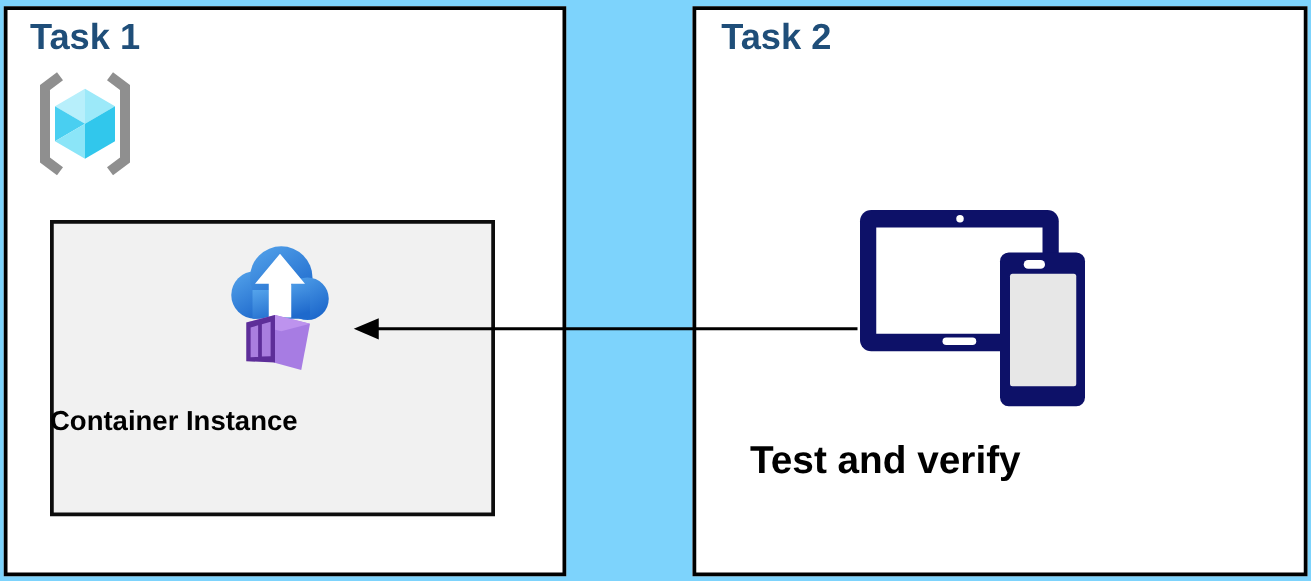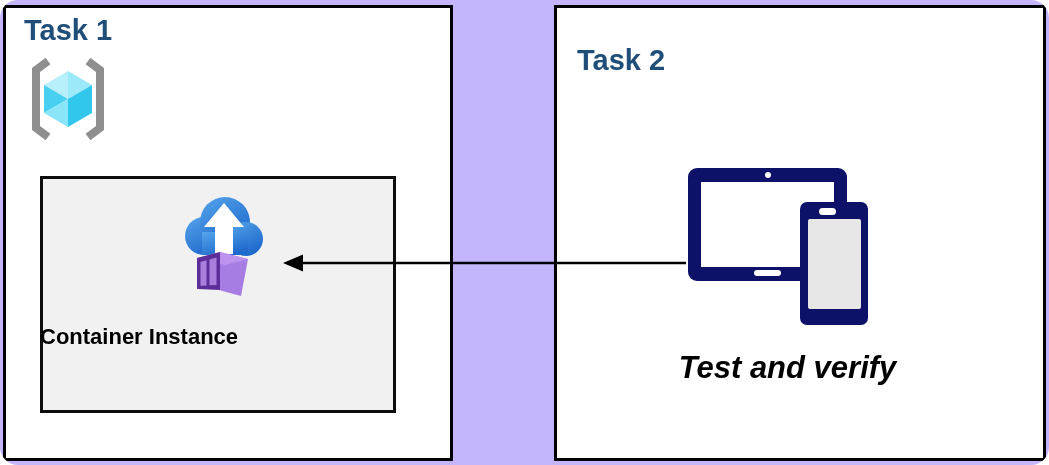--- a/index.html
+++ b/index.html
@@ -1,41 +1,40 @@
 <!DOCTYPE html>
 <html><head>
 <meta charset="utf-8">
 <style>
   html,body{margin:0;padding:0;background:#ffffff;}
   #canvas{
     position:relative;
     width:1049px;height:465px;
-    background:#c4b5fd;
+    background:#7dd3fc;
     font-family:"Liberation Sans", sans-serif;
     overflow:hidden;
-    border-radius:18px;
   }
   .task-box{
     position:absolute;
     background:#ffffff;
     border:3px solid #000000;
     box-sizing:border-box;
   }
   #task1-box{left:3px;top:5px;width:450px;height:456px;}
   #task2-box{left:554px;top:5px;width:492px;height:456px;}
   .task-title{
     position:absolute;
     font-size:29px;
     font-weight:bold;
     color:#1F4E79;
     letter-spacing:0px;
     white-space:nowrap;
   }
   #task1-title{left:24px;top:14px;}
-  #task2-title{left:577px;top:14px;margin-top:30px;}
+  #task2-title{left:577px;top:14px;}
   #rg-icon{position:absolute;left:26px;top:57px;}
   #rg-name{
     position:absolute;left:128px;top:81px;
     font-size:31px;font-weight:bold;color:#000000;white-space:nowrap;
   }
   #container-card{
     position:absolute;
     left:40px;top:176px;width:356px;height:237px;
     background:#F1F1F1;
     border:3px solid #0d0d0d;
@@ -43,22 +42,22 @@
   }
   #aci-icon{position:absolute;left:178px;top:192px;}
   #container-label{
     position:absolute;left:40px;top:324px;width:332px;
     text-align:left;
     font-size:22px;font-weight:bold;color:#000000;white-space:nowrap;
   }
   #devices-icon{position:absolute;left:686px;top:166px;}
   #test-label{
     position:absolute;left:600px;top:350px;width:375px;
-    text-align:center;
-    font-size:31px;font-weight:bold;color:#000000;white-space:nowrap;font-style:italic;
+    text-align:left;
+    font-size:31px;font-weight:bold;color:#000000;white-space:nowrap;
   }
   #arrow-overlay{
     position:absolute;left:0;top:0;width:1049px;height:465px;
     pointer-events:none;
   }
 </style>
 </head>
 <body>
 
 <div id="canvas">

